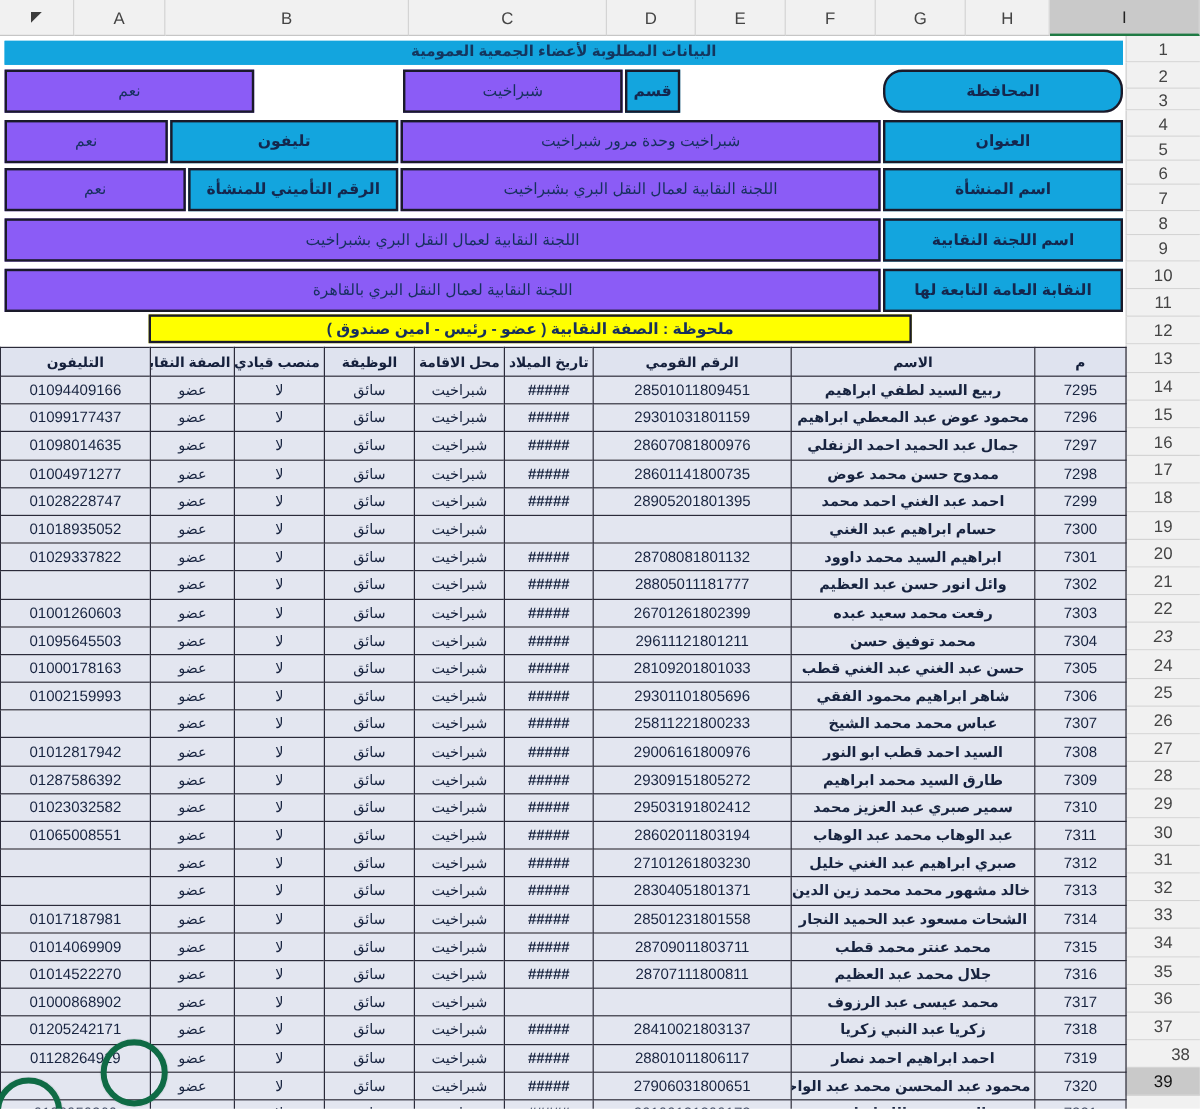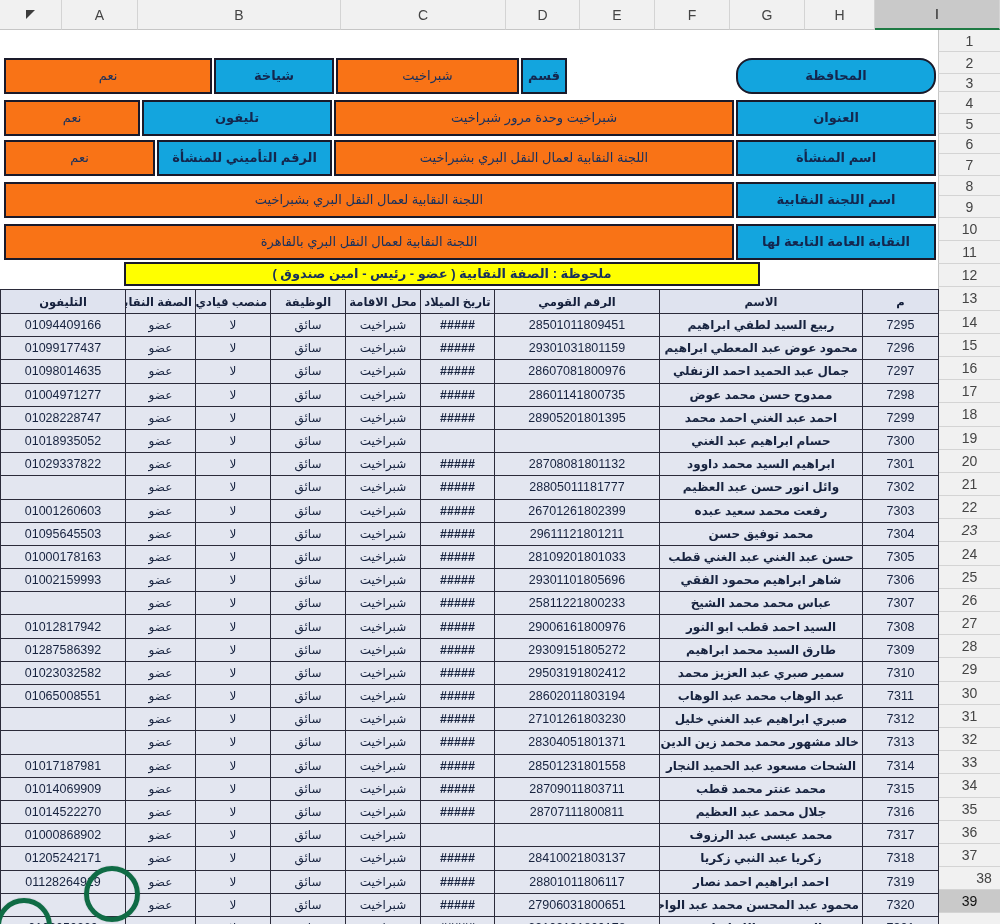--- a/index.html
+++ b/index.html
@@ -94,21 +94,21 @@
     display: flex; align-items: center; justify-content: center;
     font-size: 13px;
     font-weight: bold;
     color: #1b2a4a;
     text-align: center;
     line-height: 1.1;
     overflow: hidden;
     white-space: nowrap;
   }
   .hcell.blue { background: #13A5DE; color: #14274e; }
-  .hcell.white { background: #f97316; color: #16305e; font-weight: normal; }
+  .hcell.white { background: #8b5cf6; color: #16305e; font-weight: normal; }
   .hcell.yellow { background: #FFFF00; color: #17305c; font-weight: bold; }
   .hcell.title {
     background: #13A5DE; color:#14365e; font-weight:bold; font-size:12.5px;
     border: 1px solid #13A5DE;
   }
 
   
   .dtable {
     position: absolute;
     left: 0; width: 938px;
@@ -207,25 +207,25 @@
       <div class="rowhead" style="height: 23.2px;">34</div>
       <div class="rowhead" style="height: 23.2px;">35</div>
       <div class="rowhead" style="height: 23.2px;">36</div>
       <div class="rowhead" style="height: 23.2px; margin-left: 48px;">37</div>
       <div class="rowhead" style="height: 23.2px; padding-left: 29px;">38</div>
       <div class="rowhead sel" style="height: 23.2px;">39</div>
     </div>
 
   <div class="grid">
 
+    <div class="hcell title" style="top:4px; right:2px; width:932px; height:20px;">البيانات المطلوبة لأعضاء الجمعية العمومية</div>
 
     <div class="hcell blue" style="top:28px; right:2px;   width:200px; height:36px;border-radius:16px;">المحافظة</div>
     <div class="hcell blue" style="top:28px; right:371px; width:46px;  height:36px;">قسم</div>
     <div class="hcell white" style="top:28px; right:419px; width:183px; height:36px;">شبراخيت</div>
-    <div class="hcell blue" style="top:28px; right:604px; width:120px; height:36px;">شياخة</div>
     <div class="hcell white" style="top:28px; right:726px; width:208px; height:36px;">نعم</div>
 
     <div class="hcell blue" style="top:70px; right:2px;   width:200px; height:36px;">العنوان</div>
     <div class="hcell white" style="top:70px; right:204px; width:400px; height:36px;">شبراخيت وحدة مرور شبراخيت</div>
     <div class="hcell blue" style="top:70px; right:606px; width:190px; height:36px;">تليفون</div>
     <div class="hcell white" style="top:70px; right:798px; width:136px; height:36px;">نعم</div>
 
     <div class="hcell blue" style="top:110px; right:2px;   width:200px; height:36px;">اسم المنشأة</div>
     <div class="hcell white" style="top:110px; right:204px; width:400px; height:36px;">اللجنة النقابية لعمال النقل البري بشبراخيت</div>
     <div class="hcell blue" style="top:110px; right:606px; width:175px; height:36px;">الرقم التأميني للمنشأة</div>

